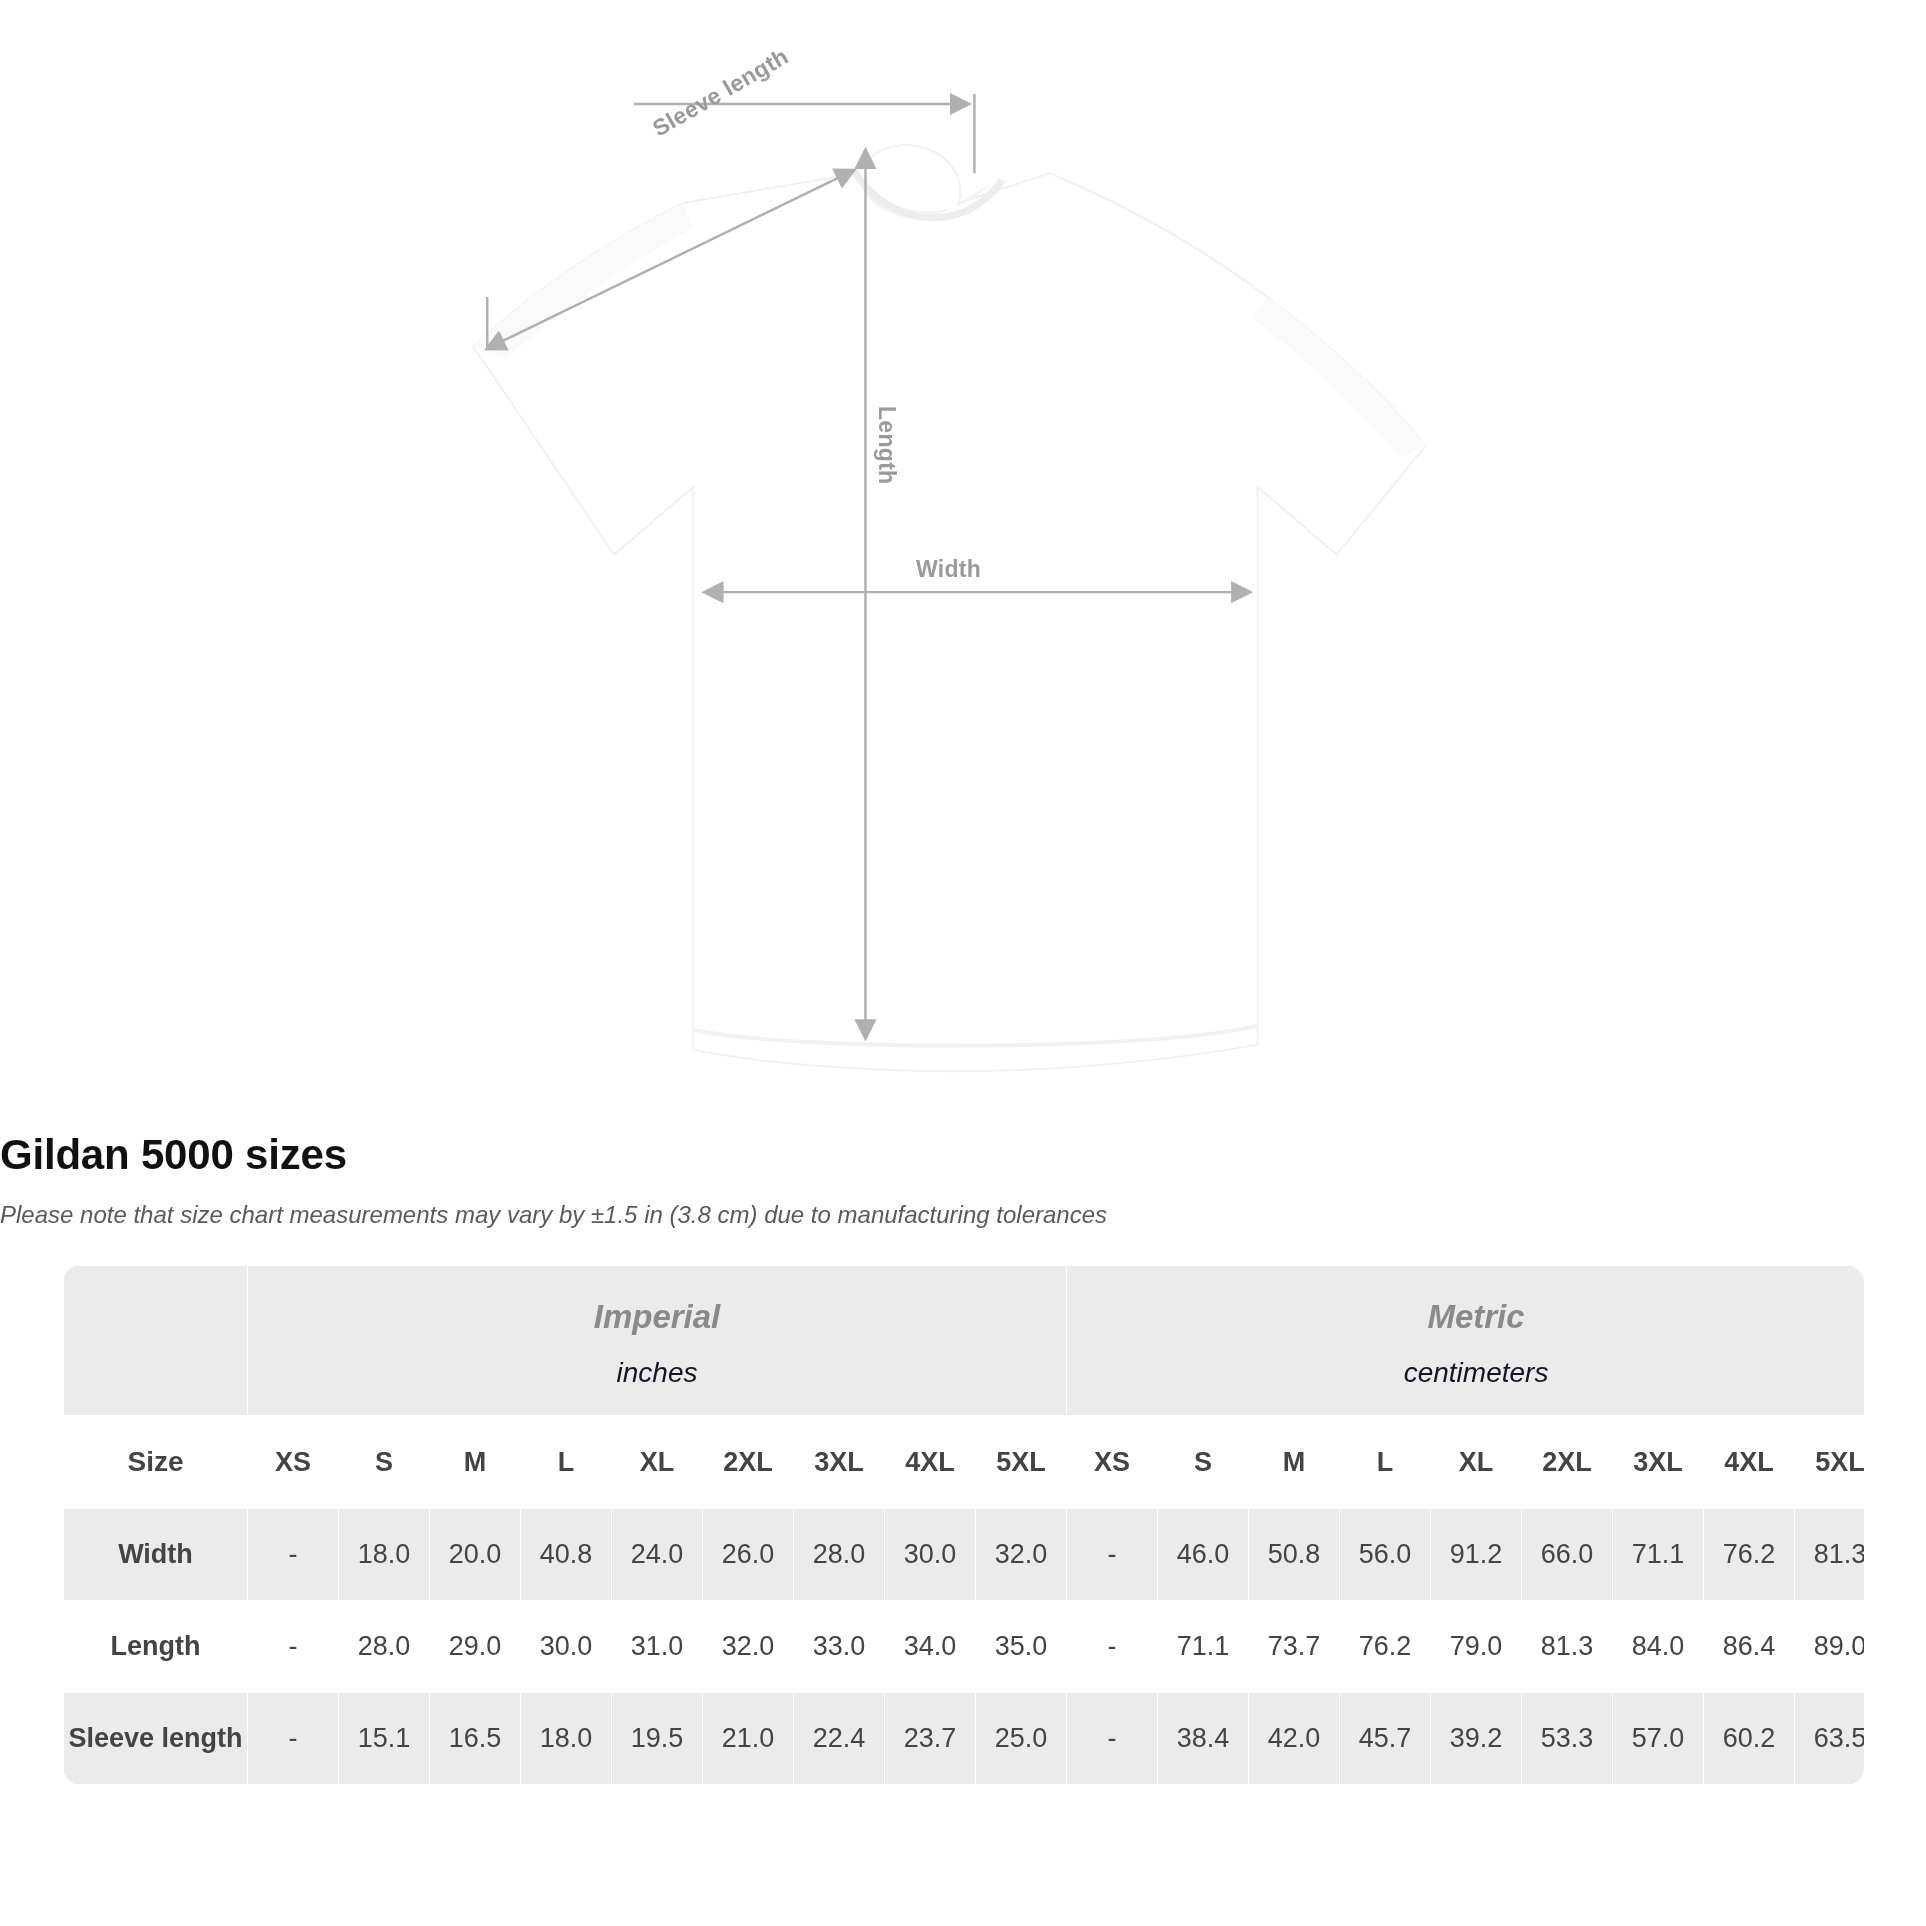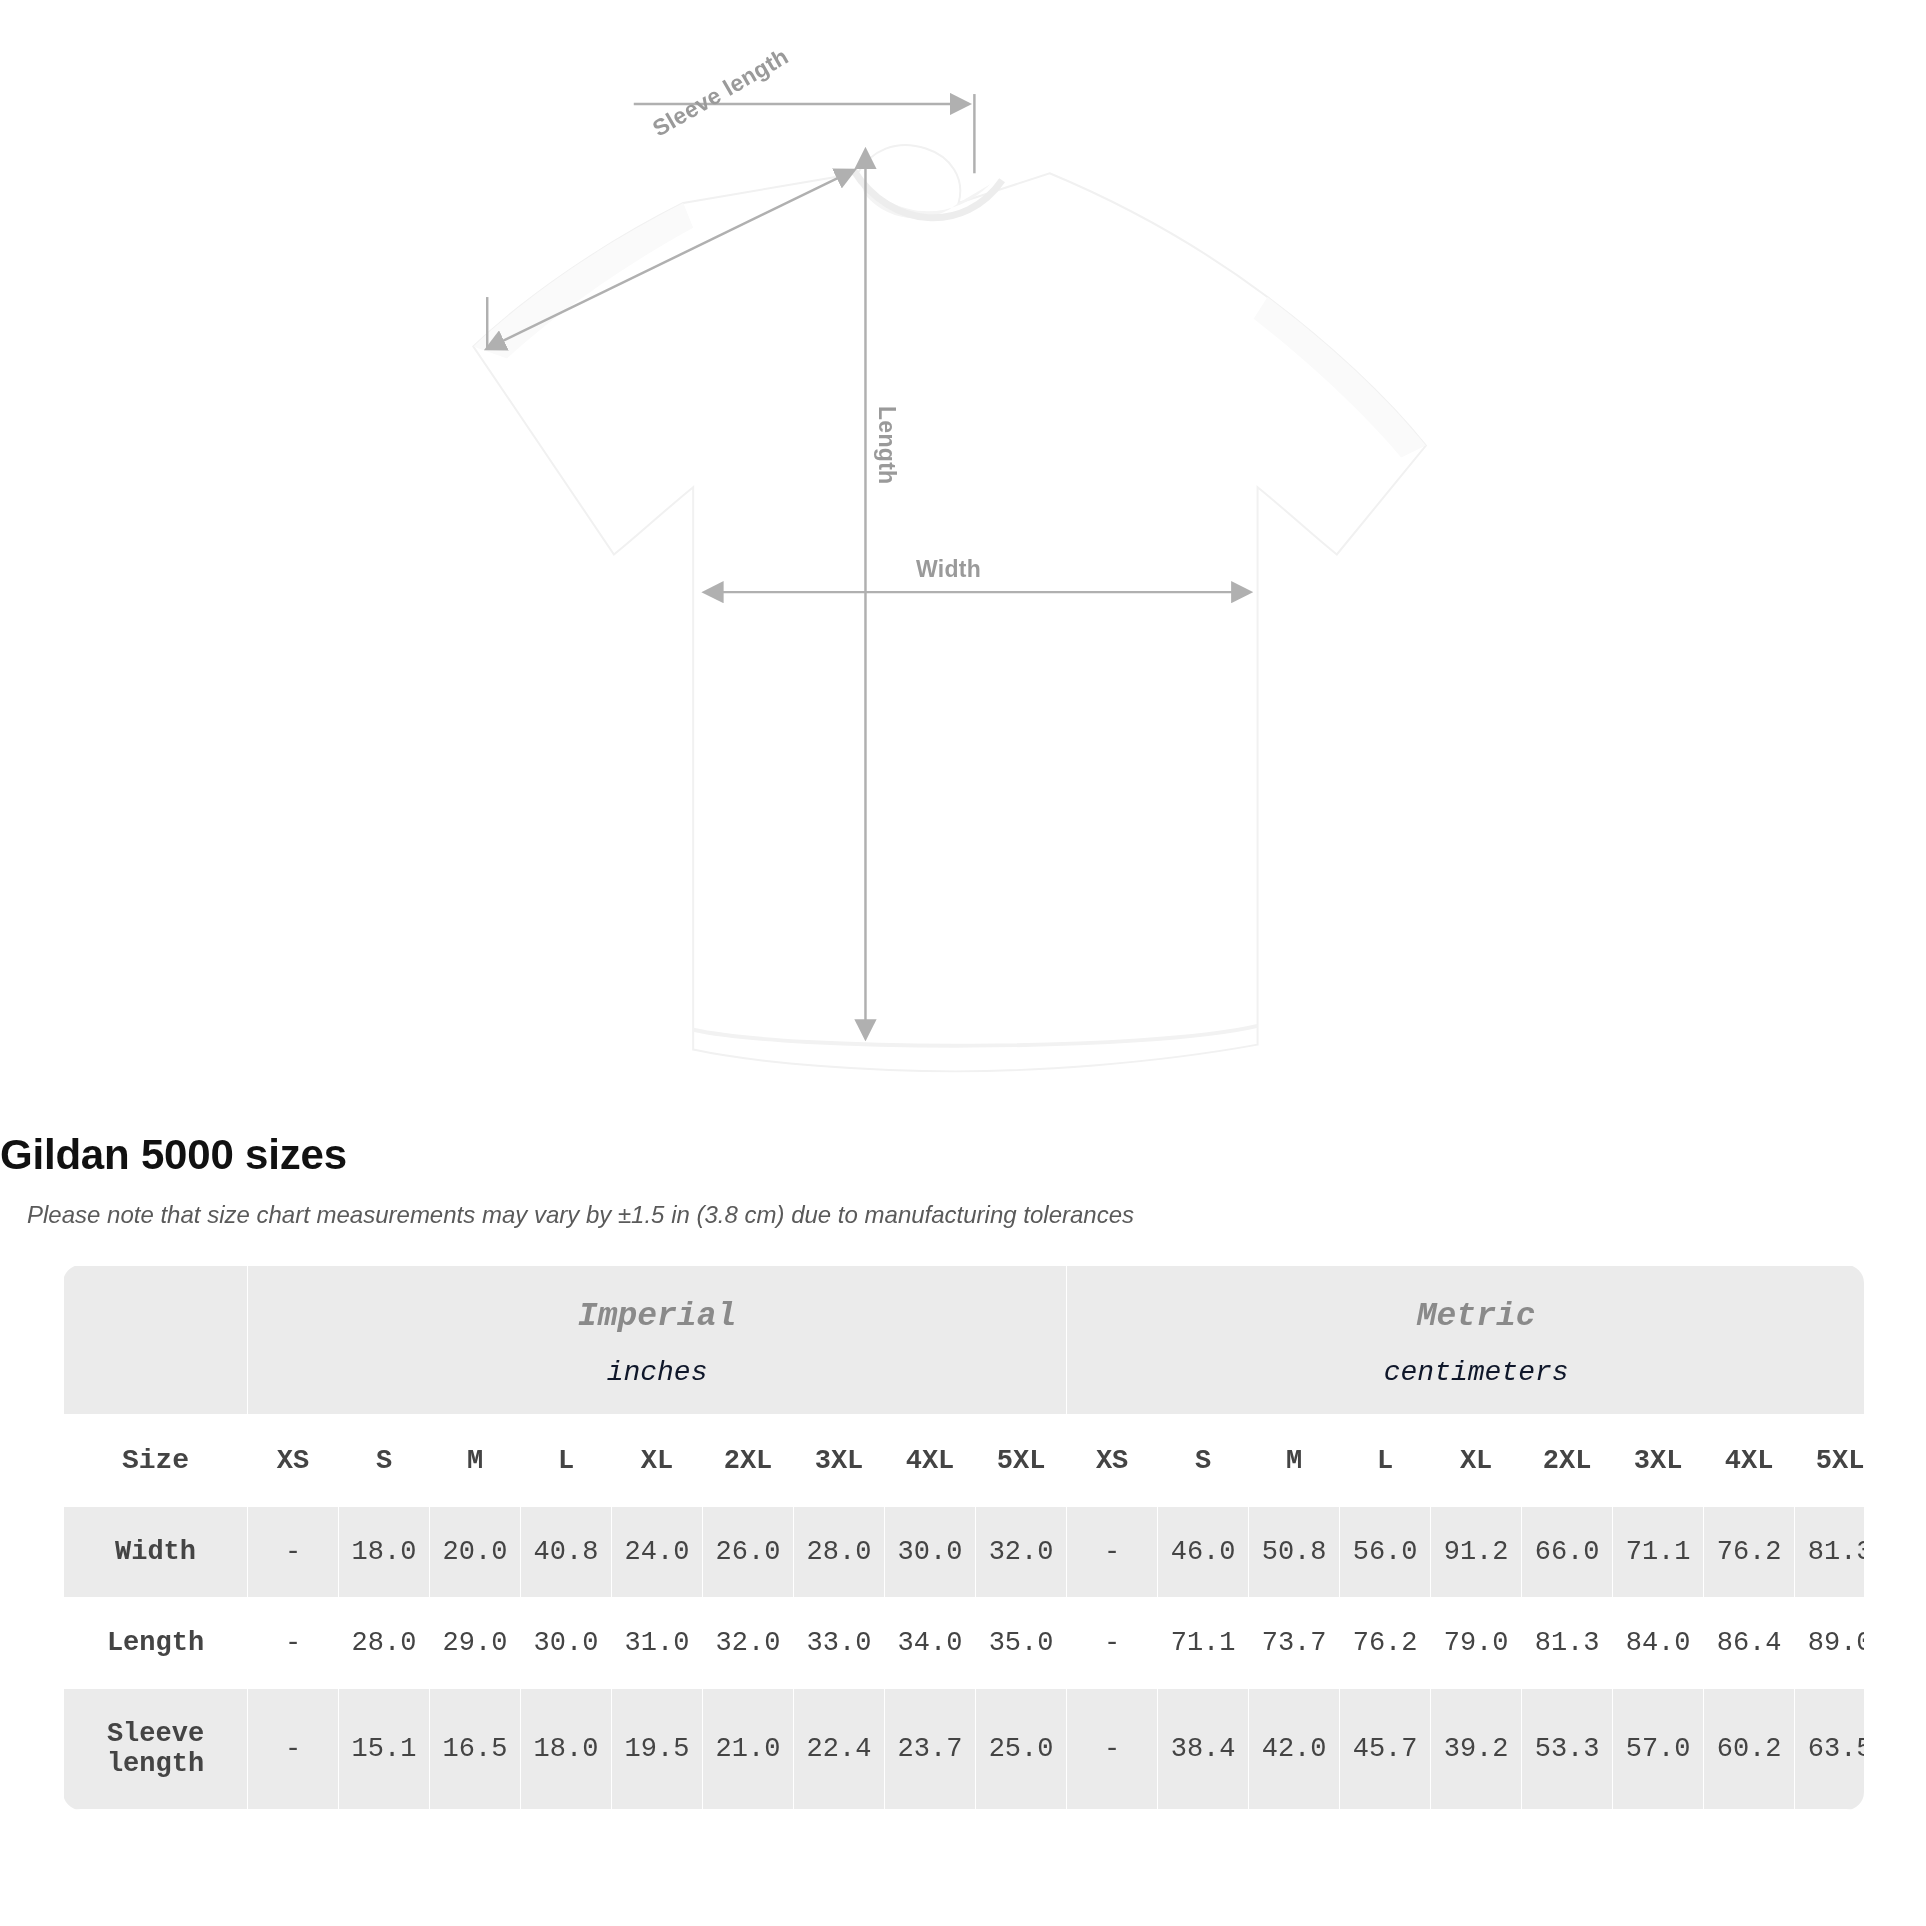--- a/index.html
+++ b/index.html
@@ -64,35 +64,33 @@
     font-weight: bold;
     color: #111;
     margin: 0;
     letter-spacing: -0.2px;
   }
   .chart-note {
     font-size: 24px;
     font-style: italic;
     color: #5a5a5a;
     margin-top: 22px;
-    margin-left: 27px;
   }
 
   
   .table-wrap {
     margin: 36px 63px 0 63px;
     border-radius: 18px;
     overflow: hidden;
     background: #ffffff;
   }
   table.size-table {
     border-collapse: collapse;
     width: 100%;
     table-layout: fixed;
-    font-family: Liberation Mono, monospace;
   }
   table.size-table td, table.size-table th {
     text-align: center;
     font-size: 27px;
     color: #444;
     border: 1px solid #ffffff;
   }
   
   .unit-head td {
     background: #ebebeb;

